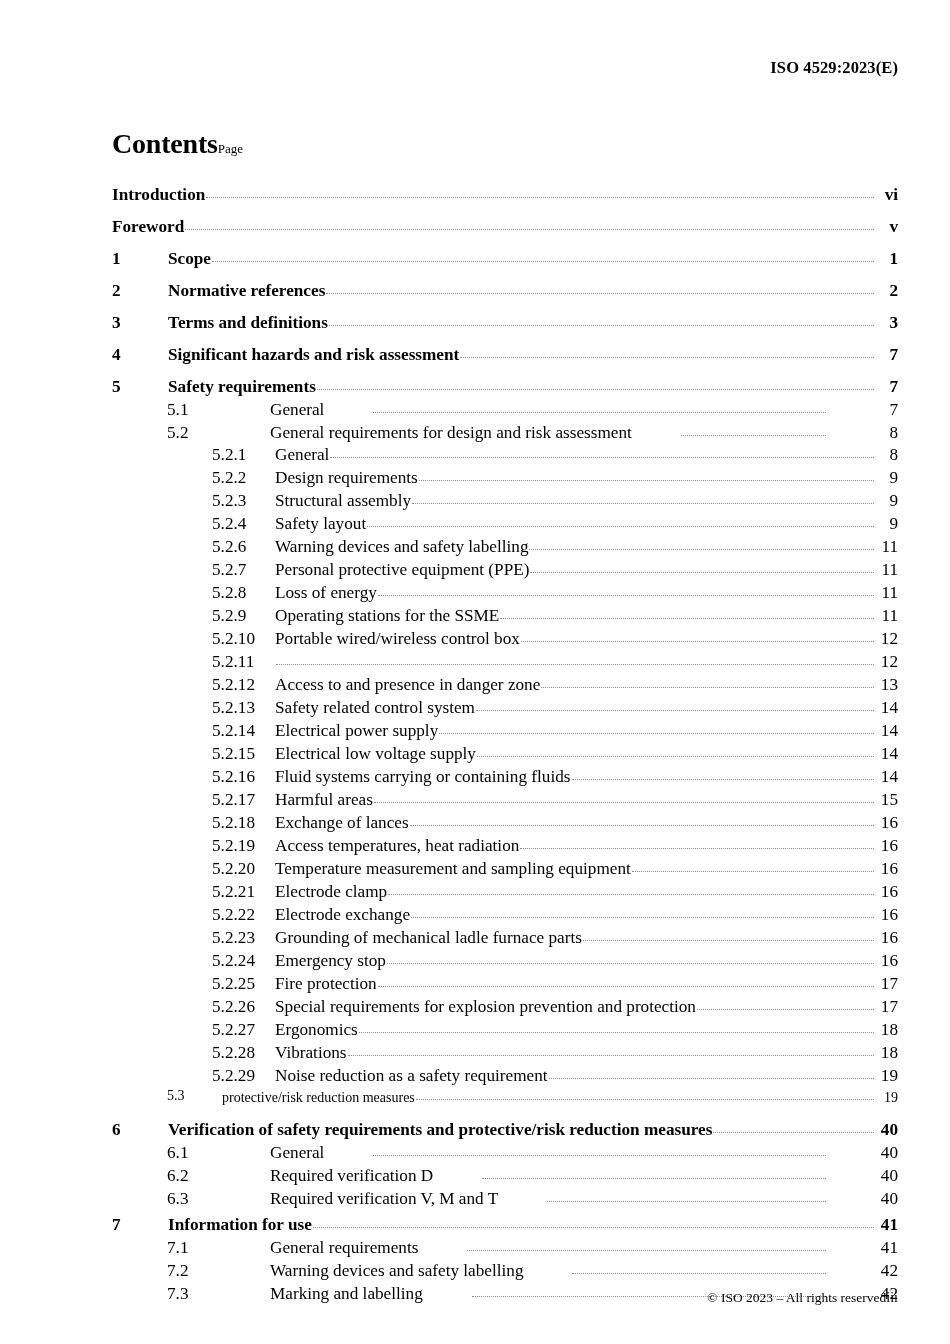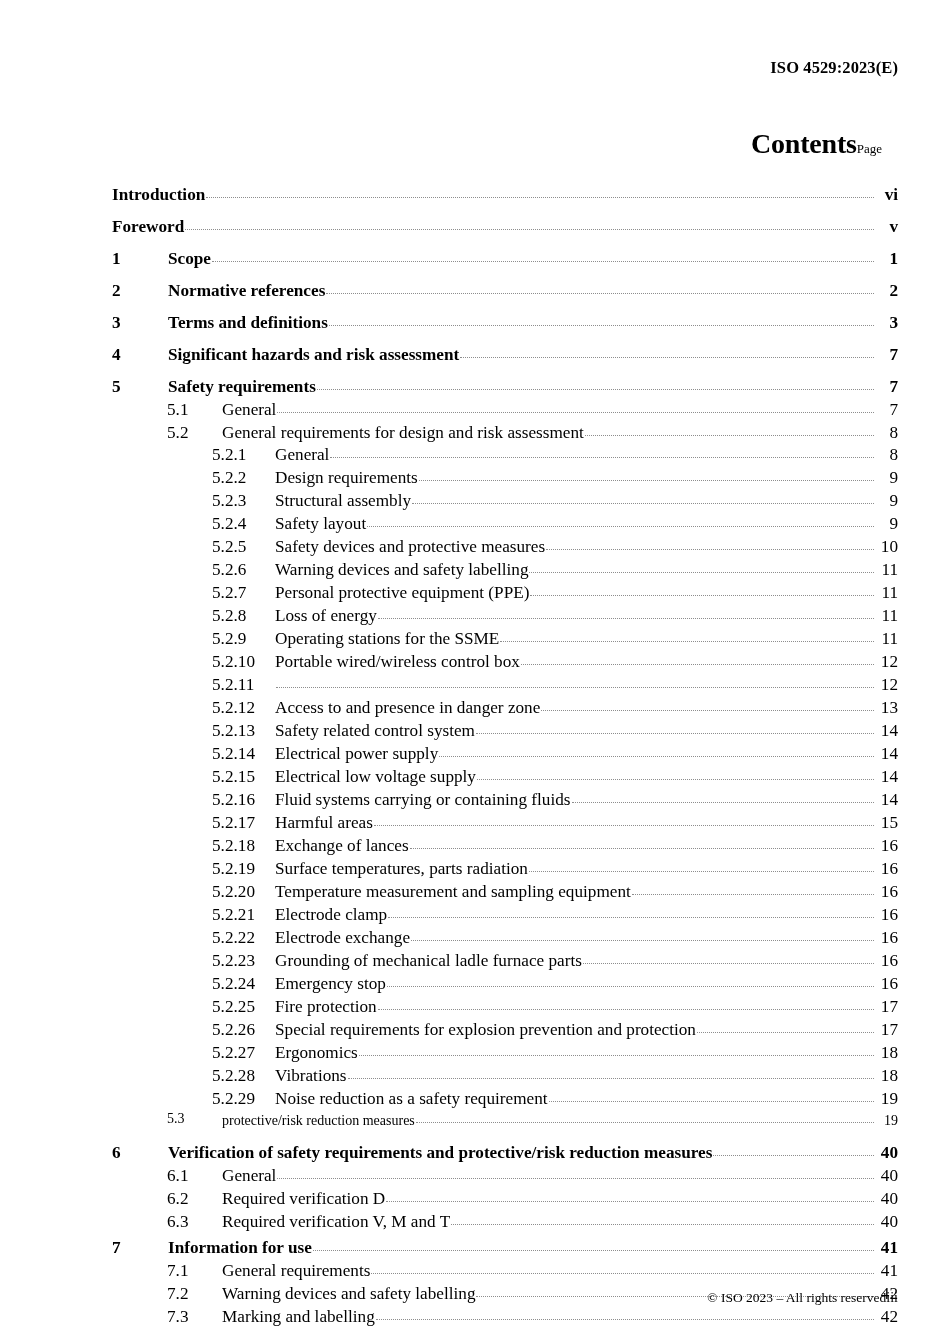--- a/index.html
+++ b/index.html
@@ -35,21 +35,21 @@
   }
 
   
   .title-row {
     position: absolute;
     top: 128px;
     left: 112px;
     right: 68px;
     display: flex;
     align-items: baseline;
-    justify-content: flex-end;
+    justify-content: flex-start;
   }
   .contents-title {
     font-size: 28px;
     font-weight: bold;
     letter-spacing: -0.2px;
   }
   .page-word {
     font-size: 13px;
     font-weight: normal;
   }
@@ -66,21 +66,21 @@
     display: flex;
     align-items: baseline;
     width: 100%;
     font-size: 17.2px;
     line-height: 1;
   }
 
   
   .lvl-front { margin-bottom: 11.5px; }
   .lvl-1     { margin-bottom: 11.5px; }
-  .lvl-2     { margin-bottom: 2.6px; }
+  .lvl-2     { margin-bottom: 2.6px; gap: 48px; }
   .lvl-3     { margin-bottom: 2.6px; }
 
   .e-num {
     flex: 0 0 auto;
     white-space: nowrap;
   }
   
   .lvl-1 .e-num     { width: 56px; font-weight: bold; }
   .lvl-2 .e-num     { width: 55px; margin-left: 55px; }
   .lvl-3 .e-num     { width: 63px; margin-left: 100px; }
@@ -254,26 +254,20 @@
       <span class="e-dots"></span>
       <span class="e-page">9</span>
     </div>
     <div class="toc-entry lvl-3">
       <span class="e-num">5.2.4</span>
       <span class="e-label">Safety layout</span>
       <span class="e-dots"></span>
       <span class="e-page">9</span>
     </div>
     <div class="toc-entry lvl-3">
-      <span class="e-num">5.2.5</span>
-      <span class="e-label">Safety devices and protective measures</span>
-      <span class="e-dots"></span>
-      <span class="e-page">10</span>
-    </div>
-    <div class="toc-entry lvl-3">
       <span class="e-num">5.2.6</span>
       <span class="e-label">Warning devices and safety labelling</span>
       <span class="e-dots"></span>
       <span class="e-page">11</span>
     </div>
     <div class="toc-entry lvl-3">
       <span class="e-num">5.2.7</span>
       <span class="e-label">Personal protective equipment (PPE)</span>
       <span class="e-dots"></span>
       <span class="e-page">11</span>
@@ -338,21 +332,21 @@
       <span class="e-page">15</span>
     </div>
     <div class="toc-entry lvl-3">
       <span class="e-num">5.2.18</span>
       <span class="e-label">Exchange of lances</span>
       <span class="e-dots"></span>
       <span class="e-page">16</span>
     </div>
     <div class="toc-entry lvl-3">
       <span class="e-num">5.2.19</span>
-      <span class="e-label">Surface temperatures, parts radiation</span>
+      <span class="e-label">Access temperatures, heat radiation</span>
       <span class="e-dots"></span>
       <span class="e-page">16</span>
     </div>
     <div class="toc-entry lvl-3">
       <span class="e-num">5.2.20</span>
       <span class="e-label">Temperature measurement and sampling equipment</span>
       <span class="e-dots"></span>
       <span class="e-page">16</span>
     </div>
     <div class="toc-entry lvl-3">

